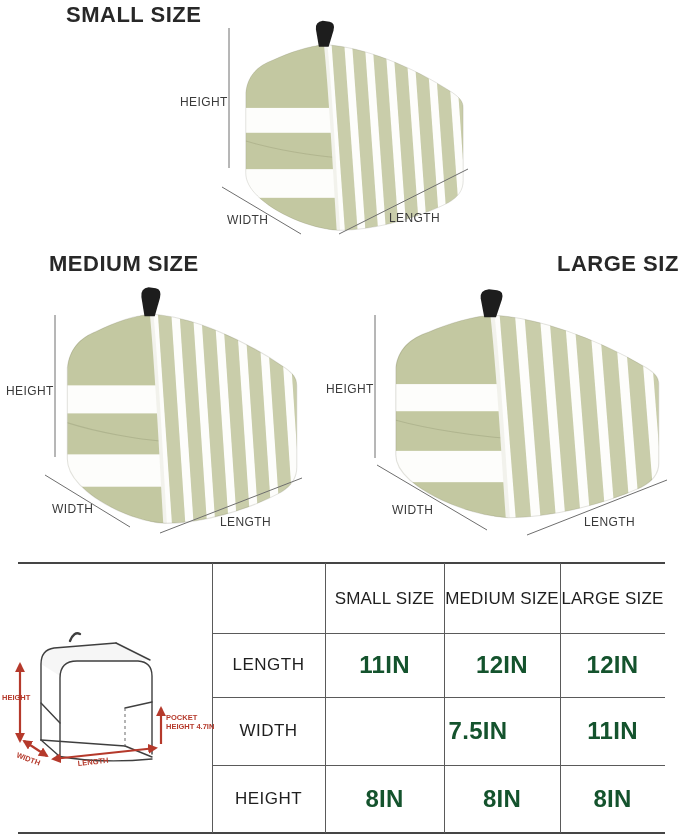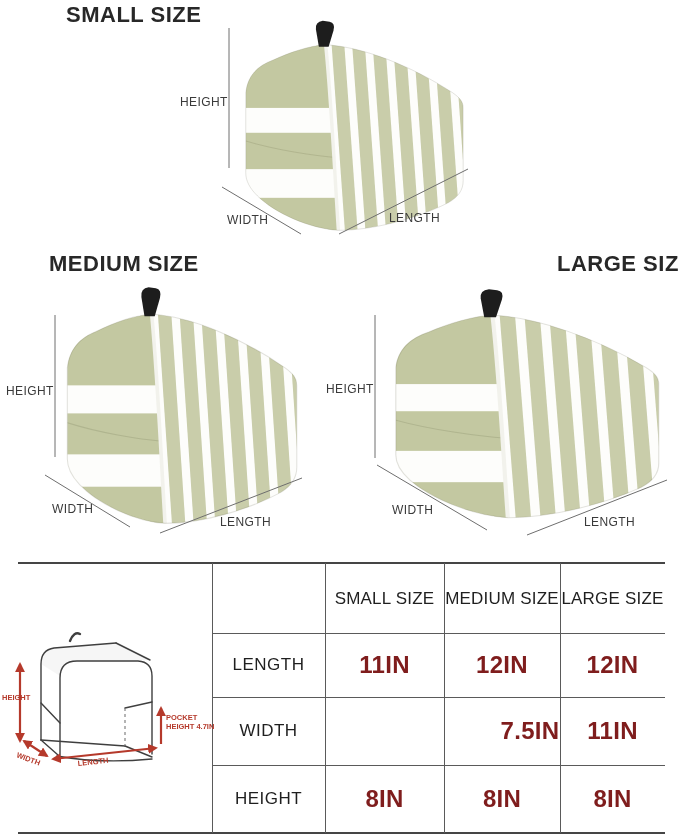--- a/index.html
+++ b/index.html
@@ -25,21 +25,21 @@
   .hline, .vline { position:absolute; background:#454545; }
   .hline { height:2px; }
   .hline.thin { height:1px; background:#5a5a5a; }
   .vline { width:1px; background:#5a5a5a; }
   .cell {
     position:absolute; display:flex; align-items:center; justify-content:center;
     white-space:nowrap; color:#1f1f1f;
   }
   .cell.head { font-size:17px; letter-spacing:0.2px; }
   .cell.rowlab { font-size:17px; letter-spacing:0.5px; }
-  .cell.val { font-size:24px; font-weight:bold; color:#7f1d1d; letter-spacing:0.3px; }
+  .cell.val { font-size:24px; font-weight:bold; color:#14532d; letter-spacing:0.3px; }
   .wireframe { position:absolute; }
 </style>
 </head>
 <body>
 
 <div class="canvas">
 
   <div class="sizetitle" style="left:66px; top:2px;">SMALL SIZE</div>
   <div class="sizetitle" style="left:49px; top:251px;">MEDIUM SIZE</div>
   <div class="sizetitle" style="left:557px; top:251px;">LARGE SIZE</div>
@@ -194,21 +194,21 @@
   <div class="cell head" style="left:560px; top:564px; width:105px; height:69px;">LARGE SIZE</div>
 
   <div class="cell rowlab" style="left:212px; top:633px; width:113px; height:64px;">LENGTH</div>
   <div class="cell rowlab" style="left:212px; top:697px; width:113px; height:68px;">WIDTH</div>
   <div class="cell rowlab" style="left:212px; top:765px; width:113px; height:67px;">HEIGHT</div>
 
   <div class="cell val" style="left:325px; top:633px; width:119px; height:64px;">11IN</div>
   <div class="cell val" style="left:444px; top:633px; width:116px; height:64px;">12IN</div>
   <div class="cell val" style="left:560px; top:633px; width:105px; height:64px;">12IN</div>
 
-  <div class="cell val" style="left:472px; top:697px; width:116px; height:68px;">7.5IN</div>
+  <div class="cell val" style="left:420px; top:697px; width:116px; height:68px;">7.5IN</div>
   <div class="cell val" style="left:560px; top:697px; width:105px; height:68px;">11IN</div>
 
   <div class="cell val" style="left:325px; top:765px; width:119px; height:67px;">8IN</div>
   <div class="cell val" style="left:444px; top:765px; width:116px; height:67px;">8IN</div>
   <div class="cell val" style="left:560px; top:765px; width:105px; height:67px;">8IN</div>
 
   <svg class="wireframe" style="left:0; top:628px;" width="215" height="150" viewBox="0 0 215 150">
     <defs>
       <marker id="ra" viewBox="0 0 10 10" refX="8" refY="5" markerWidth="4.5" markerHeight="4.5" orient="auto-start-reverse">
         <path d="M0,0 L10,5 L0,10 Z" fill="#b5392b"></path>

